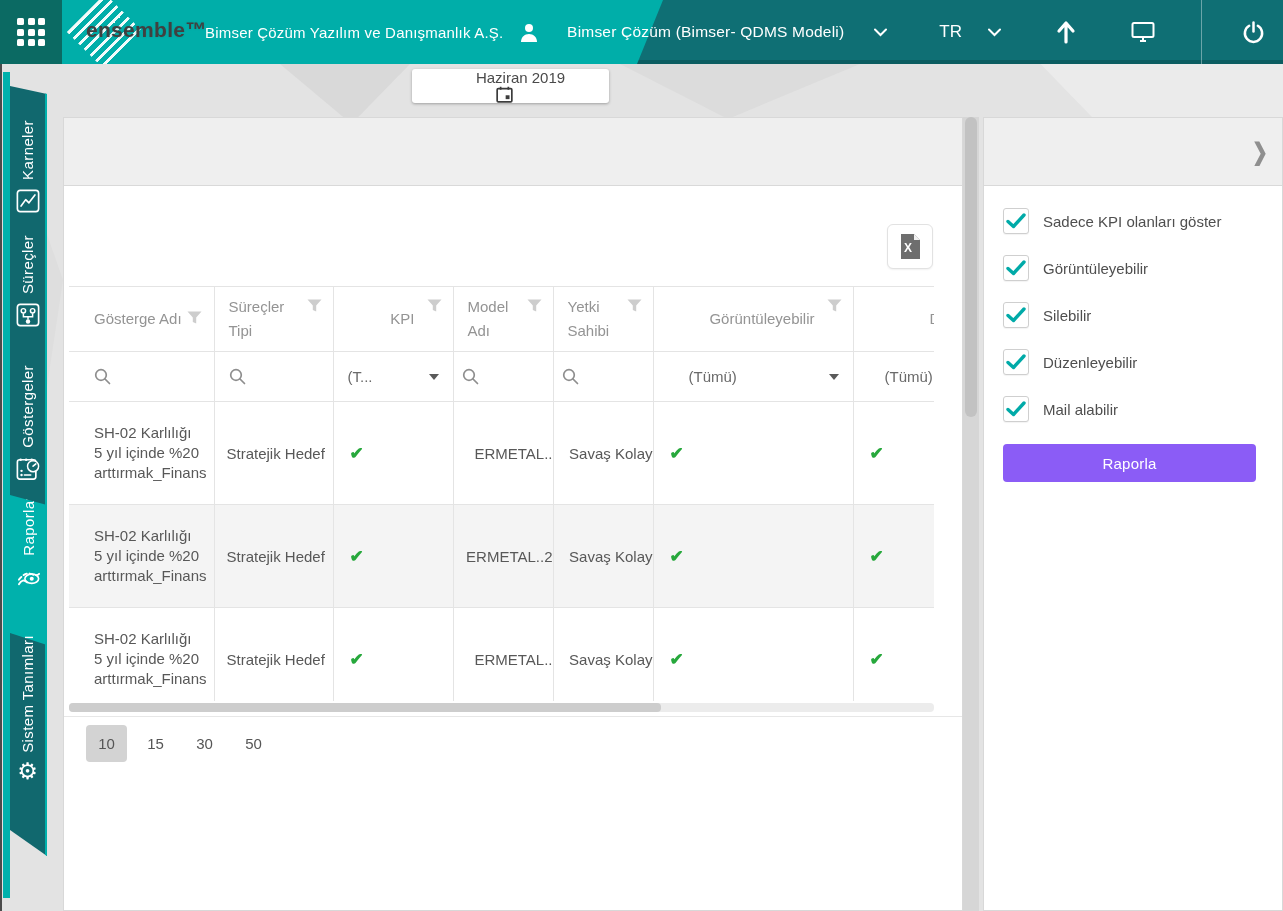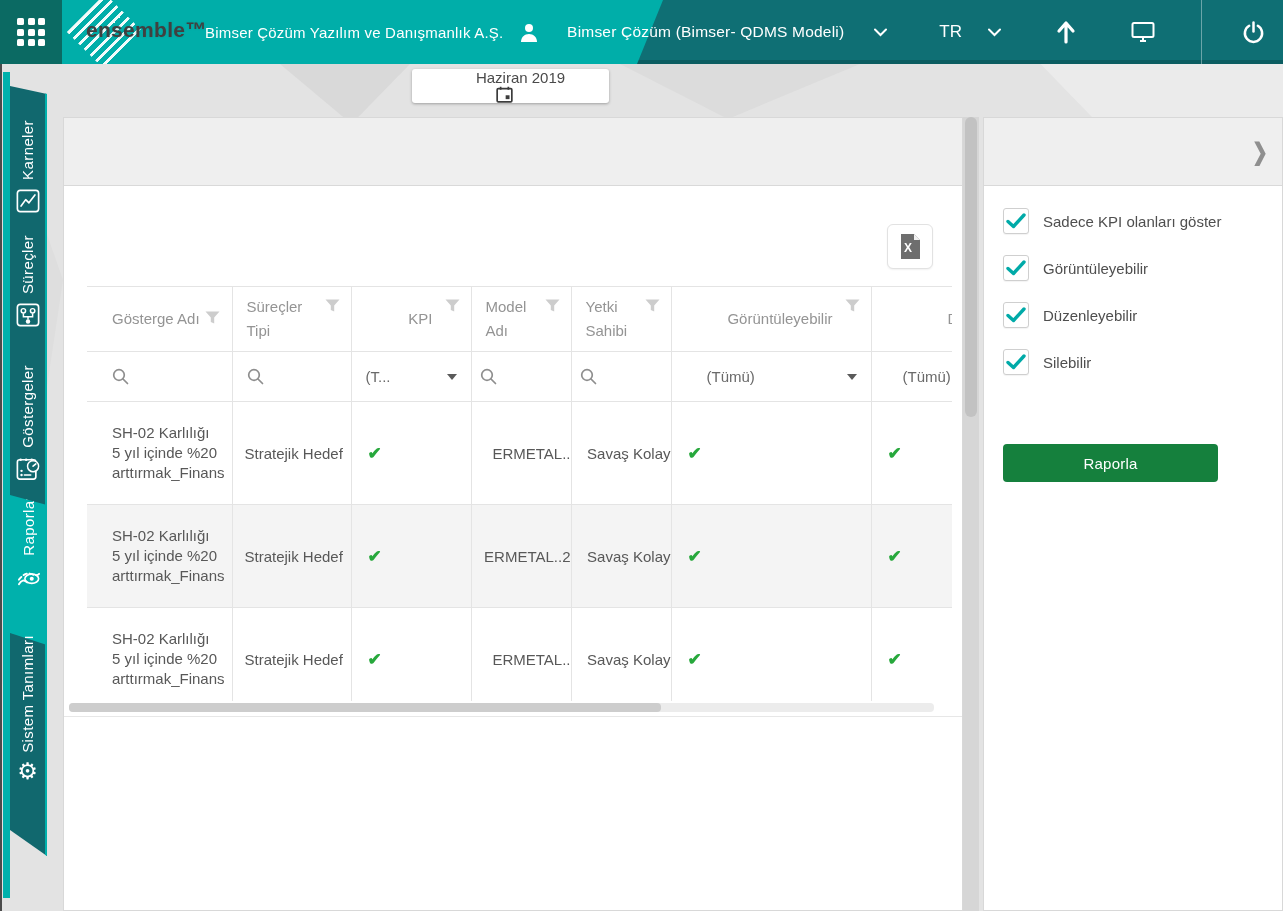--- a/index.html
+++ b/index.html
@@ -79,21 +79,21 @@
   .right-card { left:983px; top:117px; width:300px; height:794px; }
   .card-strip { position:absolute; left:0; top:0; width:100%; height:68px;
     background:#efefef; border-bottom:1px solid #d9d9d9; }
 
   .excel-btn { position:absolute; left:823px; top:106px; width:46px; height:45px;
     background:#fff; border:1px solid #e2e2e2; border-radius:6px;
     box-shadow:0 1px 2px rgba(0,0,0,.06); display:flex; align-items:center;
     justify-content:center; cursor:pointer; }
 
   
-  .tbl-wrap { position:absolute; left:23px; top:168px; width:865px; height:415px; overflow:hidden; }
+  .tbl-wrap { position:absolute; left:5px; top:168px; width:865px; height:415px; overflow:hidden; }
   table.grid { border-collapse:collapse; table-layout:fixed; width:904px; }
   .grid col.c0{width:145px}.grid col.c1{width:119px}.grid col.c2{width:120px}
   .grid col.c3{width:100px}.grid col.c4{width:100px}.grid col.c5{width:200px}.grid col.c6{width:120px}
   .grid th, .grid td { border-right:1px solid #e4e4e4; border-bottom:1px solid #e4e4e4;
     vertical-align:middle; font-weight:normal; text-align:left; }
   .grid th { border-top:1px solid #e4e4e4; }
   .hdr-cell { height:65px; position:relative; color:#949494; font-size:15px; line-height:24px; }
   .hdr-cell .hlabel { display:block; padding:8px 30px 8px 14px; }
   .hdr-cell.first .hlabel { padding-left:25px; }
   .hdr-cell.right .hlabel { text-align:right; padding-right:38px; }
@@ -128,22 +128,22 @@
   
   .collapse-btn { position:absolute; right:14px; top:22px; font-size:19px; font-weight:bold;
     color:#8f8f8f; cursor:pointer; transform:scaleY(1.25); }
   .cb-list { position:absolute; left:19px; top:90px; display:flex; flex-direction:column; }
   .cb-row { display:flex; align-items:center; margin-bottom:21px; height:26px; cursor:pointer; }
   .cb-box { width:26px; height:26px; background:#fff; border:1px solid #cfcfcf; border-radius:3px;
     display:flex; align-items:center; justify-content:center; box-shadow:0 1px 1px rgba(0,0,0,.05); }
   .cb-box svg { display:none; }
   .cb-box.on svg { display:block; }
   .cb-label { margin-left:14px; font-size:15px; color:#4f4f4f; }
-  .report-btn { position:absolute; left:19px; top:326px; width:215px; height:38px;
-    background:#15803d; color:#fff; border:none; border-radius:4px; font-size:15px;
+  .report-btn { position:absolute; left:19px; top:326px; width:253px; height:38px;
+    background:#8b5cf6; color:#fff; border:none; border-radius:4px; font-size:15px;
     font-family:"Liberation Sans", sans-serif; cursor:pointer;
     display:flex; align-items:center; justify-content:center; letter-spacing:.2px; }
 
   
   .vscroll { position:absolute; left:963px; top:117px; width:16px; height:794px;
     background:#d6d6d6; z-index:9; }
   .vscroll .vthumb { position:absolute; left:2px; top:0; width:12px; height:300px;
     background:#c2c2c2; border-radius:6px; }
 </style>
 </head>
@@ -452,20 +452,26 @@
         </tr>
       </tbody>
         </table>
     </div>
 
     <div class="hscroll">
       <div class="thumb"></div>
     </div>
     <div class="tbl-bottom-line"></div>
 
+    <div class="pagination">
+      <div class="page-opt selected">10</div>
+      <div class="page-opt">15</div>
+      <div class="page-opt">30</div>
+      <div class="page-opt">50</div>
+    </div>
   </div>
 
   <div class="vscroll">
     <div class="vthumb"></div>
   </div>
 
   <div class="card right-card">
     <div class="card-strip">
       <span class="collapse-btn">❯</span>
     </div>
@@ -486,28 +492,36 @@
             </svg>
         </span>
         <span class="cb-label">Görüntüleyebilir</span>
       </div>
       <div class="cb-row">
         <span class="cb-box on">
           <svg width="20" height="16" viewBox="0 0 20 16">
               <path d="M2 8.5 L7.5 13.5 L18 2" stroke="#00aaa8" stroke-width="3.4" fill="none" stroke-linecap="round" stroke-linejoin="round"></path>
             </svg>
         </span>
+        <span class="cb-label">Silebilir</span>
+      </div>
+      <div class="cb-row">
+        <span class="cb-box on">
+          <svg width="20" height="16" viewBox="0 0 20 16">
+              <path d="M2 8.5 L7.5 13.5 L18 2" stroke="#00aaa8" stroke-width="3.4" fill="none" stroke-linecap="round" stroke-linejoin="round"></path>
+            </svg>
+        </span>
         <span class="cb-label">Düzenleyebilir</span>
       </div>
       <div class="cb-row">
         <span class="cb-box on">
           <svg width="20" height="16" viewBox="0 0 20 16">
               <path d="M2 8.5 L7.5 13.5 L18 2" stroke="#00aaa8" stroke-width="3.4" fill="none" stroke-linecap="round" stroke-linejoin="round"></path>
             </svg>
         </span>
-        <span class="cb-label">Silebilir</span>
+        <span class="cb-label">Mail alabilir</span>
       </div>
     </div>
 
     <button class="report-btn">Raporla</button>
   </div>
 
 </div>
 
 </body></html>

